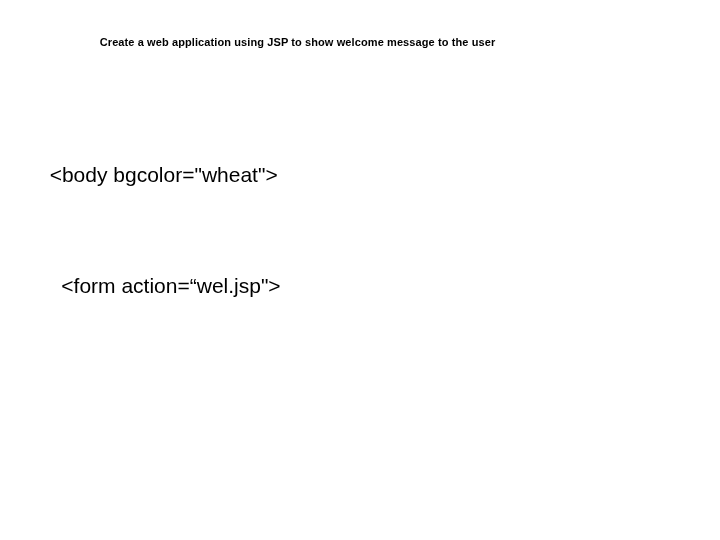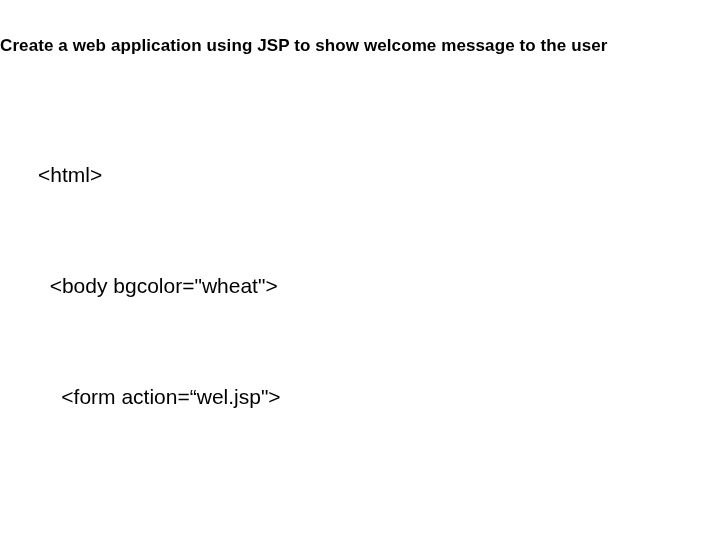--- a/index.html
+++ b/index.html
@@ -18,21 +18,21 @@
     position: relative;
     width: 720px;
     height: 540px;
   }
   .slide-title {
     position: absolute;
     left: 0;
     top: 36px;
     width: 595px;
     text-align: center;
-    font-size: 17px;
+    font-size: 11px;
     font-weight: bold;
     letter-spacing: 0.1px;
     color: #000000;
     white-space: nowrap;
   }
   .code-block {
     position: absolute;
     left: 38px;
     top: 82px;
     width: 660px;
@@ -47,21 +47,20 @@
   }
 </style>
 </head>
 <body>
 
 <div class="slide">
 
   <div class="slide-title">Create a web application using JSP to show welcome message to the user</div>
 
   <div class="code-block">
-    <div class="code-line">&lt;html&gt;</div>
     <div class="code-line">  &lt;body bgcolor="wheat"&gt;</div>
     <div class="code-line">    &lt;form action=“wel.jsp"&gt;</div>
     
     
     
     
     
     
   </div>
 

